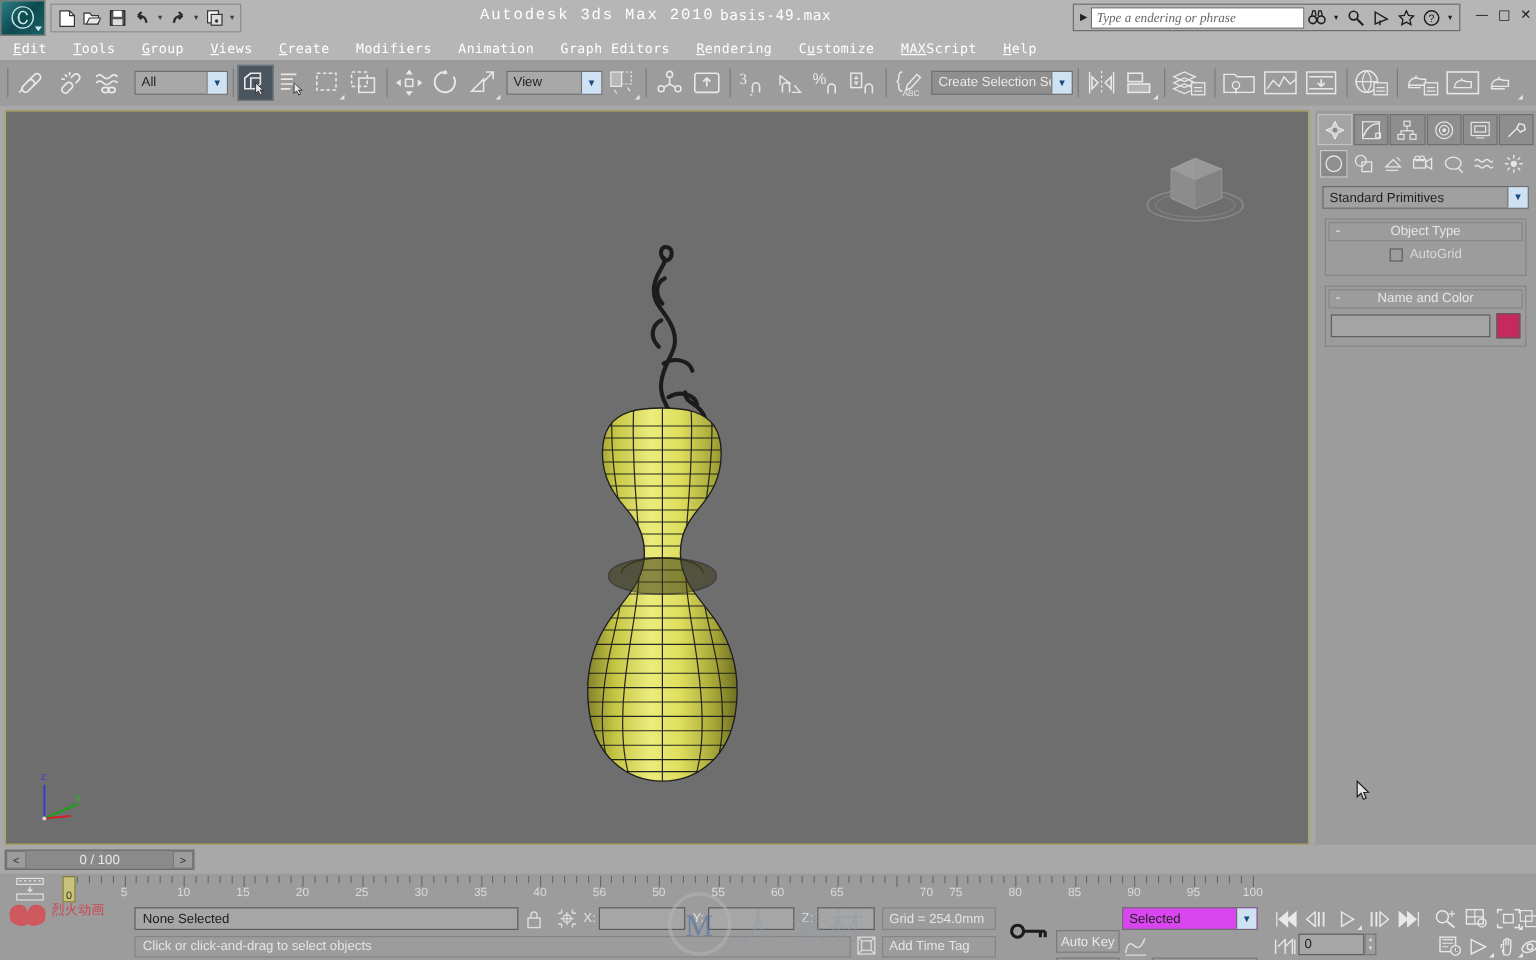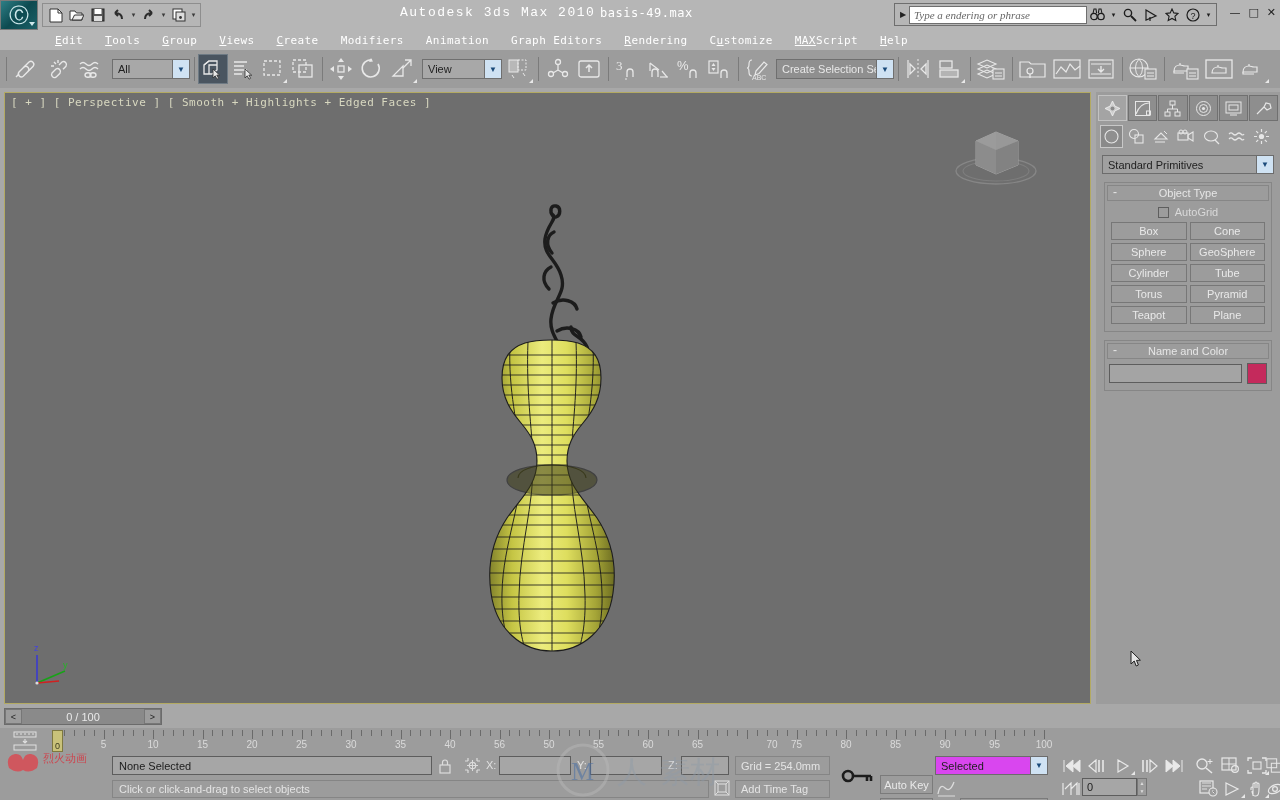--- a/index.html
+++ b/index.html
@@ -71,21 +71,21 @@
   .sicon { width: 21px; height: 20px; display:flex;align-items:center;justify-content:center;
     font-size: 13px; color:#1d1d1d;}
   .sicon.small { width: 11px; font-size: 7px;}
 
   .wbtns { position: absolute; right: 4px; top: 7px; display:flex; gap: 8px; align-items:center;}
   .wbtn { font-size: 11px; color:#1d1d1d; font-family:"DejaVu Sans", sans-serif; line-height:1;}
 
   
   .menubar {
     position: absolute; left:0; top: 30px; width: 1280px; height: 20px;
-    background: #b6b6b6; display: flex; align-items: center; padding-left: 44px;
+    background: #b6b6b6; display: flex; align-items: center; 
   }
   .menuitem {
     font-family: "DejaVu Sans Mono", monospace;
     font-size: 11px; color: #ffffff; padding: 0 11px; white-space: nowrap;
     letter-spacing: 0.4px;
   }
   .menuitem .u { text-decoration: underline; }
 
   
   .toolbar {
@@ -629,21 +629,20 @@
     <div class="tb" style="width:34px">
       <svg width="30" height="24" viewBox="0 0 30 24">
           <path d="M5 15c0-4 3-6 6-6 2 0 3 1 5 1h3v5H5z" fill="none" stroke="#e8e8e8" stroke-width="1.2"></path>
           <path d="M11 9V7M5 15v2h11" fill="none" stroke="#e8e8e8" stroke-width="1.2"></path>
         </svg>
       <span class="corner"></span>
     </div>
   </div>
 
   <div class="viewport">
-    <div class="vplabel">[ + ] [ Perspective ] [ Smooth + Highlights + Edged Faces ]</div>
 
     <svg width="1087" height="612" viewBox="0 0 1087 612" style="position:absolute;left:0;top:0">
       <defs>
         <linearGradient id="vaseGrad" x1="0" y1="0" x2="1" y2="0">
           <stop offset="0%" stop-color="#83832c"></stop>
           <stop offset="18%" stop-color="#c5c544"></stop>
           <stop offset="42%" stop-color="#ecec7d"></stop>
           <stop offset="62%" stop-color="#dede5e"></stop>
           <stop offset="85%" stop-color="#a5a537"></stop>
           <stop offset="100%" stop-color="#6e6e22"></stop>
@@ -891,32 +890,20 @@
 
     <div class="rollout">
       <div class="rollout-hdr">
         <span class="minus">-</span>
         <span>Object Type</span>
       </div>
       <div class="rollout-body">
         <div class="autogrid">
           <span class="cb"></span>
           <span>AutoGrid</span>
-        </div>
-        <div class="btn-grid">
-          <div class="objbtn">Box</div>
-          <div class="objbtn">Cone</div>
-          <div class="objbtn">Sphere</div>
-          <div class="objbtn">GeoSphere</div>
-          <div class="objbtn">Cylinder</div>
-          <div class="objbtn">Tube</div>
-          <div class="objbtn">Torus</div>
-          <div class="objbtn">Pyramid</div>
-          <div class="objbtn">Teapot</div>
-          <div class="objbtn">Plane</div>
         </div>
       </div>
     </div>
 
     <div class="rollout">
       <div class="rollout-hdr">
         <span class="minus">-</span>
         <span>Name and Color</span>
       </div>
       <div class="namecolor">

